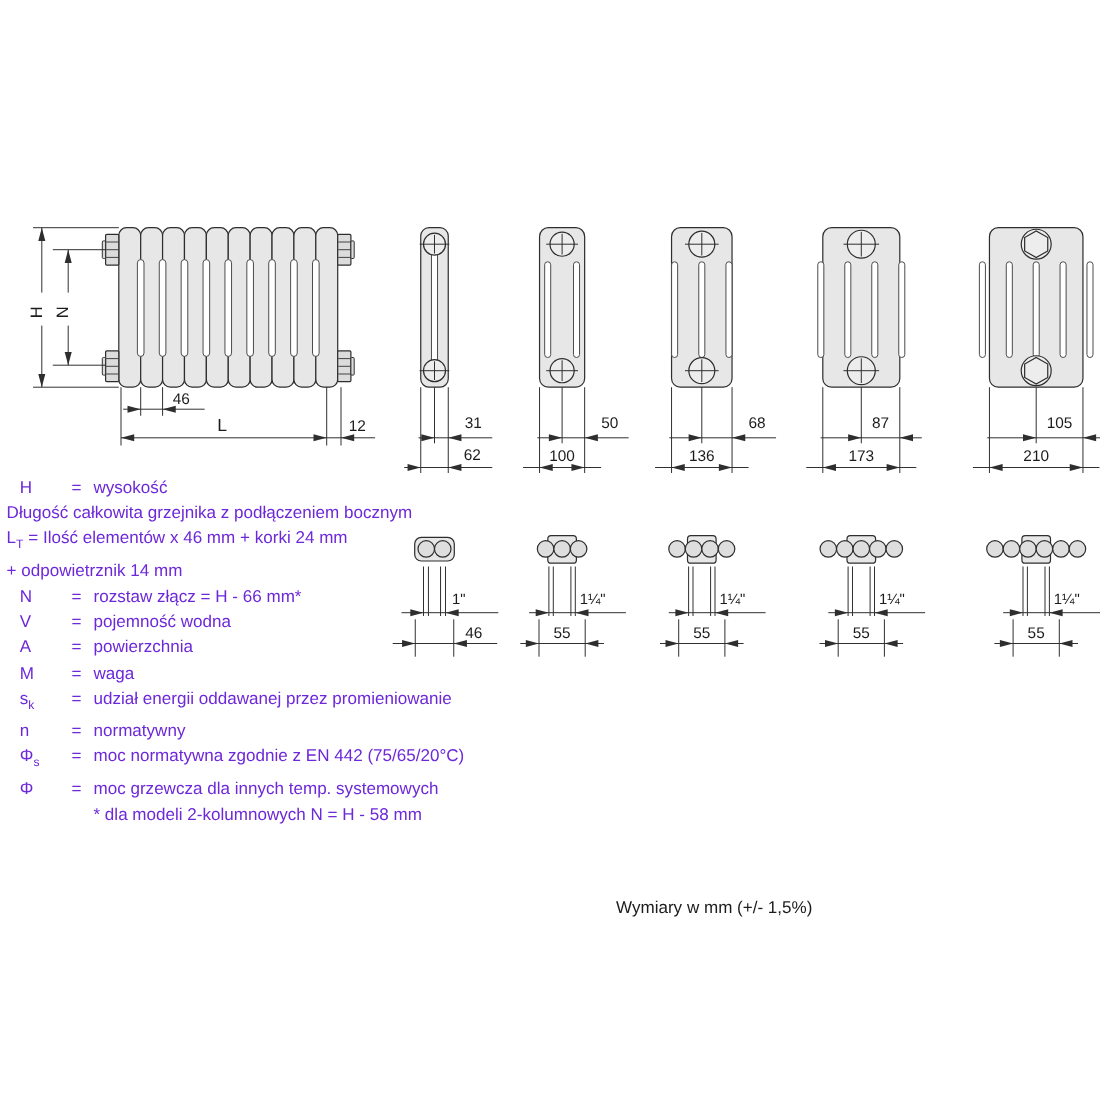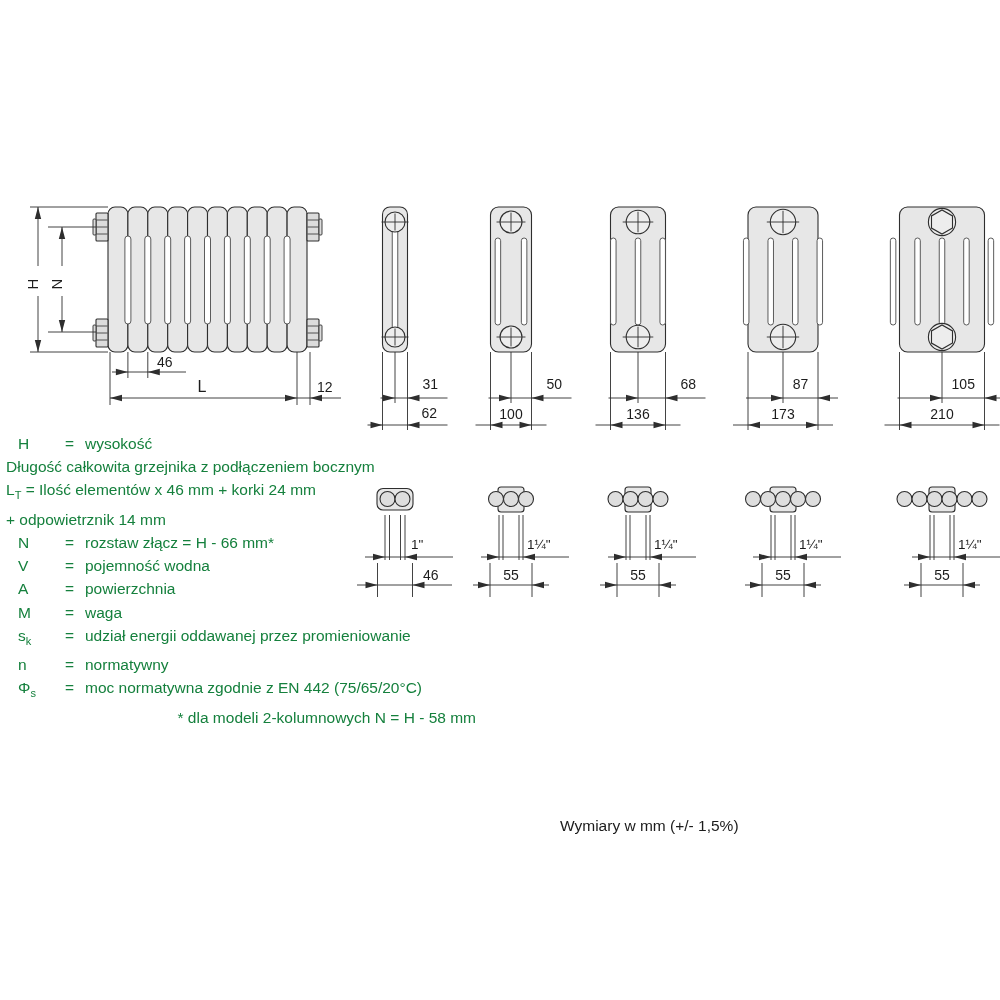--- a/index.html
+++ b/index.html
@@ -1,25 +1,25 @@
 <!DOCTYPE html>
 <html><head>
 <meta charset="utf-8">
 <style>
   html,body{margin:0;padding:0;background:#ffffff;}
   #canvas{
     position:relative;width:1000px;height:1000px;background:#ffffff;overflow:hidden;
     font-family:"Liberation Sans", sans-serif;color:#1c1c1c;
   }
   #drawing{position:absolute;left:0;top:0;}
-  #legend{position:absolute;left:6px;top:432px;width:470px;font-size:15.5px;line-height:23.2px;color:#15803d;}
+  #legend{position:absolute;left:6px;top:432px;width:470px;font-size:15.5px;line-height:23.2px;color:#6d28d9;}
   .lrow{white-space:nowrap;}
   .lrow .lsym{display:inline-block;width:47px;padding-left:12px;}
   .lrow .leq{display:inline-block;width:20px;}
-  .lrow.indent{padding-left:79px;text-align:right;}
+  .lrow.indent{padding-left:79px;}
   sub{font-size:11px;}
   #footer-note{position:absolute;left:560px;top:817px;font-size:15.5px;color:#1c1c1c;white-space:nowrap;}
 </style>
 </head>
 <body>
 
 <div id="canvas">
   <svg id="drawing" width="1000" height="620" viewBox="0 0 1000 620">
       <rect x="108" y="207" width="19.9" height="145" rx="7" fill="#e7e7e7" stroke="#2e2e2e" stroke-width="1.1"></rect>
       <rect x="127.9" y="207" width="19.9" height="145" rx="7" fill="#e7e7e7" stroke="#2e2e2e" stroke-width="1.1"></rect>
@@ -294,16 +294,17 @@
       <div class="lrow"><span>Długość całkowita grzejnika z podłączeniem bocznym</span></div>
       <div class="lrow"><span>L</span><sub>T</sub><span> = Ilość elementów x 46 mm + korki 24 mm</span></div>
       <div class="lrow"><span>+ odpowietrznik 14 mm</span></div>
       <div class="lrow"><span class="lsym">N</span><span class="leq">=</span><span>rozstaw złącz = H - 66 mm*</span></div>
       <div class="lrow"><span class="lsym">V</span><span class="leq">=</span><span>pojemność wodna</span></div>
       <div class="lrow"><span class="lsym">A</span><span class="leq">=</span><span>powierzchnia</span></div>
       <div class="lrow"><span class="lsym">M</span><span class="leq">=</span><span>waga</span></div>
       <div class="lrow"><span class="lsym"><span>s</span><sub>k</sub></span><span class="leq">=</span><span>udział energii oddawanej przez promieniowanie</span></div>
       <div class="lrow"><span class="lsym">n</span><span class="leq">=</span><span>normatywny</span></div>
       <div class="lrow"><span class="lsym"><span>Φ</span><sub>s</sub></span><span class="leq">=</span><span>moc normatywna zgodnie z EN 442 (75/65/20°C)</span></div>
+      <div class="lrow"><span class="lsym">Φ</span><span class="leq">=</span><span>moc grzewcza dla innych temp. systemowych</span></div>
       <div class="lrow indent"><span>* dla modeli 2-kolumnowych N = H - 58 mm</span></div>
     </div>
   <div id="footer-note">Wymiary w mm (+/- 1,5%)</div>
 </div>
 
 </body></html>

